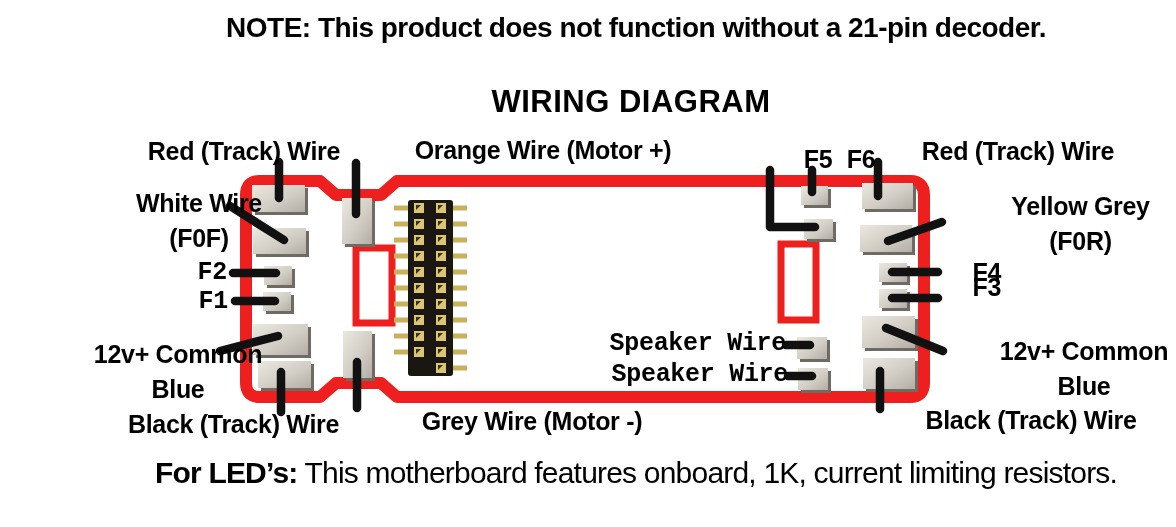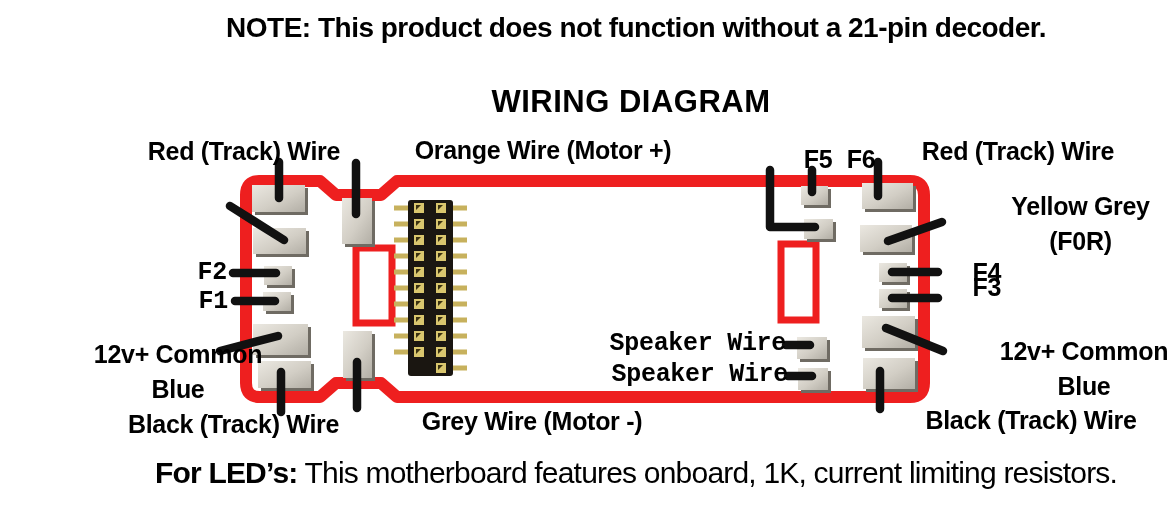--- a/index.html
+++ b/index.html
@@ -203,20 +203,24 @@
       <path d="M 788 376 H 812"></path>
     </g>
   </svg>
 
   <div class="lbl note c" style="left:0;top:14px;width:1176px;">NOTE: This product does not function without a 21-pin decoder.</div>
 
   <div class="lbl title c" style="left:0;top:88px;width:1166px;">WIRING DIAGRAM</div>
 
   <div class="lbl c" style="left:83px;top:138px;width:226px;">Red (Track) Wire</div>
 
+  <div class="lbl two c" style="left:40px;top:186px;width:222px;">
+    <div>White Wire</div>
+    <div>(F0F)</div>
+  </div>
 
   <div class="lbl r" style="left:155px;top:259px;width:72px;">F2</div>
   <div class="lbl r" style="left:155px;top:288px;width:73px;">F1</div>
 
   <div class="lbl two c" style="left:22px;top:337px;width:216px;">
     <div>12v+ Common</div>
     <div>Blue</div>
   </div>
 
   <div class="lbl c" style="left:63px;top:411px;width:245px;">Black (Track) Wire</div>

